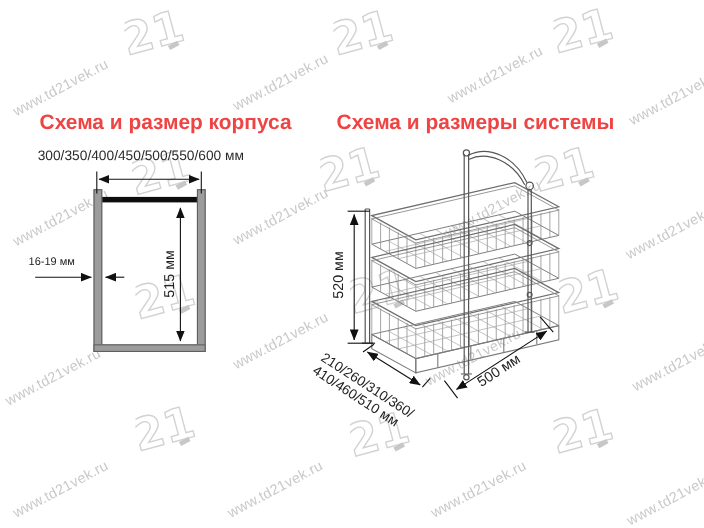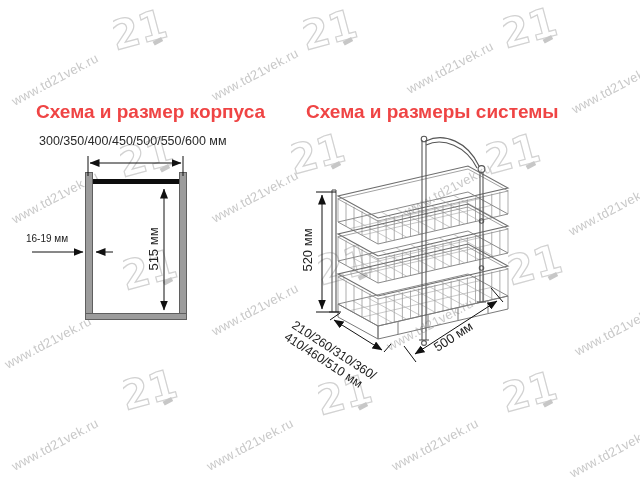--- a/index.html
+++ b/index.html
@@ -95,21 +95,21 @@
   <svg class="wm-logo" style="left:318px;top:368px">
       <use href="#logo21"></use>
     </svg>
   <svg class="wm-logo" style="left:503px;top:365px">
       <use href="#logo21"></use>
     </svg>
 </div>
 
 <div>
   <div class="title" style="left:36px;width:228px">Схема и размер корпуса</div>
-  <div class="lbl" style="left:39px;top:134px;width:240px;font-size:12.5px;color:#2a2a2a">300/350/400/450/500/550/600 мм</div>
+  <div class="lbl" style="left:8px;top:134px;width:240px;text-align:center;font-size:12.5px;color:#2a2a2a">300/350/400/450/500/550/600 мм</div>
 
   <div class="panel" style="left:85px;top:172px;width:8px;height:148px"></div>
   <div class="panel" style="left:179px;top:172px;width:8px;height:148px"></div>
   <div class="panel" style="left:85px;top:313px;width:102px;height:7px"></div>
   <div class="topbar" style="left:93px;top:179px;width:86px;height:5px"></div>
 
   <div class="lbl rot90" style="left:146px;top:291px;width:84px;font-size:13px">515 мм</div>
   <div class="lbl" style="left:26px;top:233px;font-size:10px">16-19 мм</div>
 </div>
 

